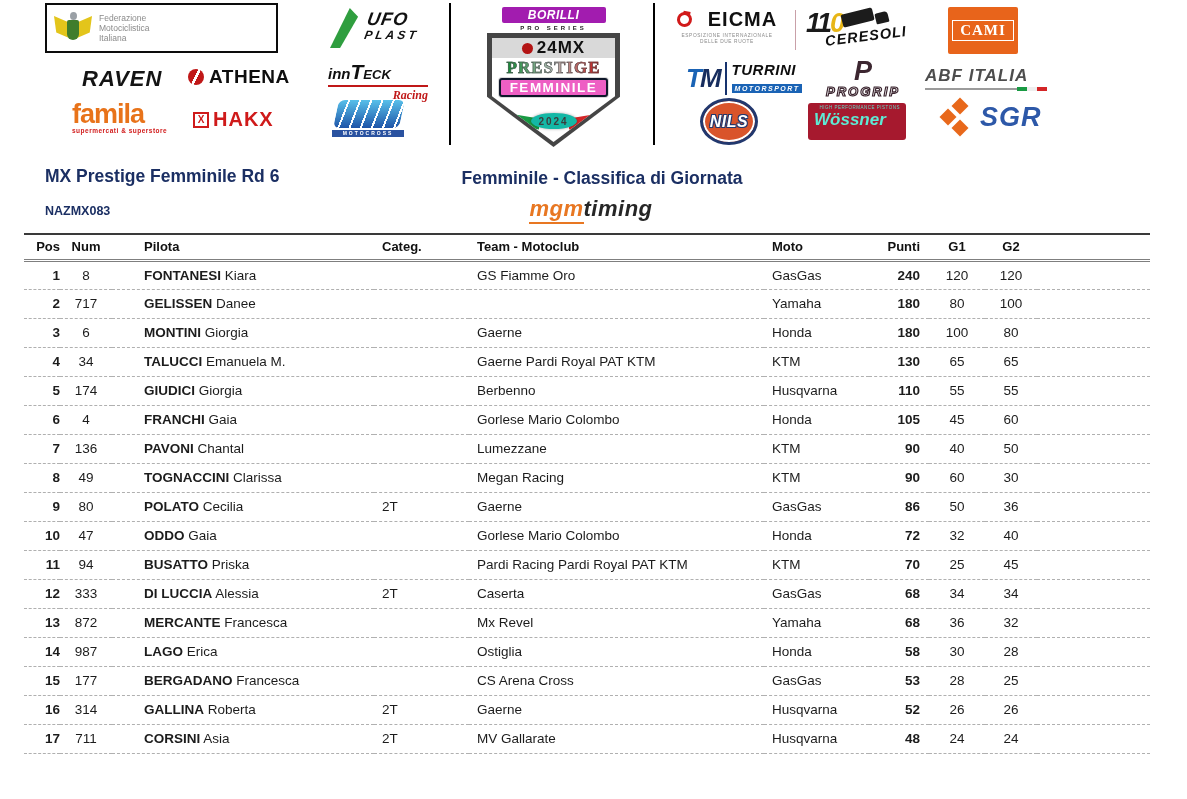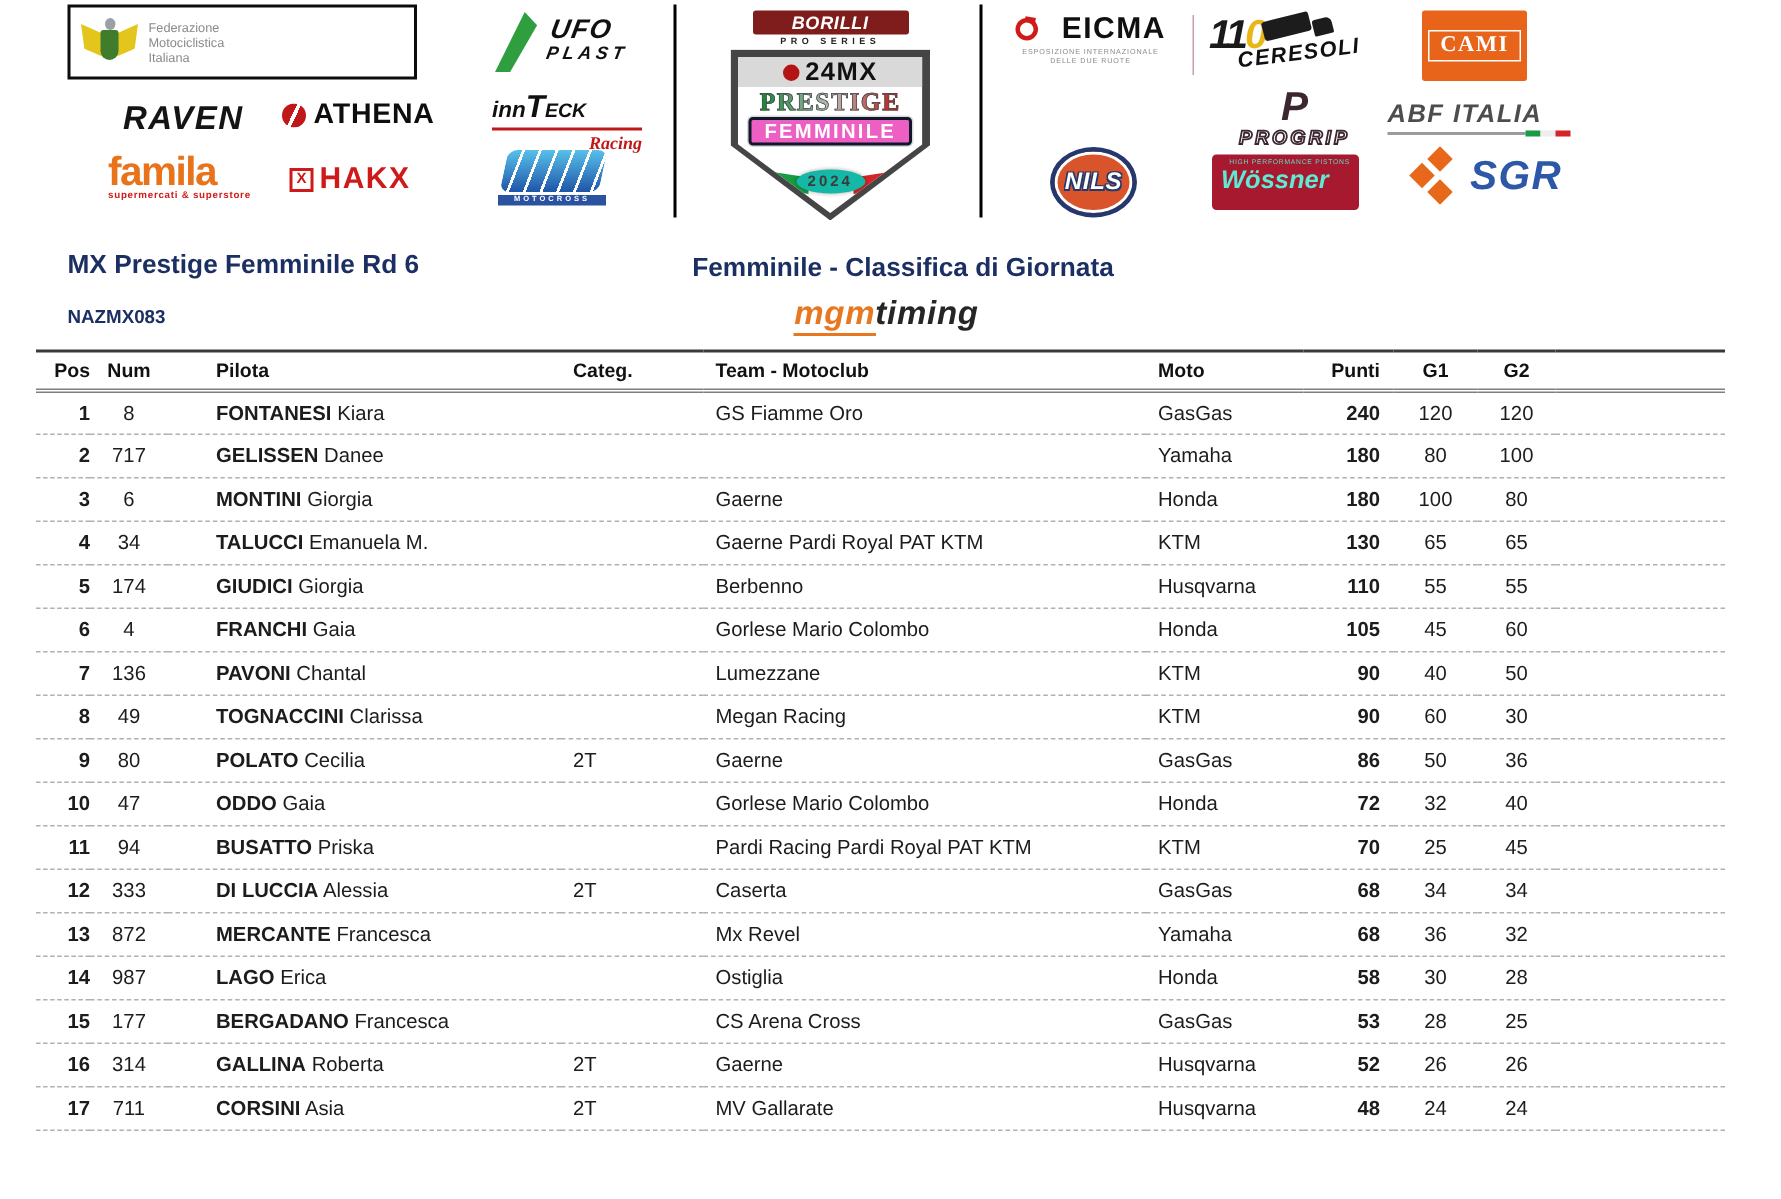--- a/index.html
+++ b/index.html
@@ -63,21 +63,21 @@
   #lg-mm { left:332px; top:100px; width:78px; }
   .mm-art { width:66px; height:28px; border-radius:6px; transform:skewX(-12deg); margin-left:4px;
             background:linear-gradient(180deg,#58c0ea,#1f55a8);
             background-image:repeating-linear-gradient(100deg, rgba(255,255,255,0) 0 9px, #fff 9px 11px),
                              linear-gradient(180deg,#58c0ea,#1f55a8); }
   .mm-bar { margin-top:2px; width:72px; height:7px; background:#2a52a0; color:#fff; font-size:5px;
             font-weight:700; text-align:center; line-height:7px; letter-spacing:2px; }
 
   
   #lg-borilli { left:487px; top:7px; width:133px; text-align:center; }
-  .borilli-box { margin:0 auto; width:104px; height:16px; background:#7f1d1d; border-radius:2px; color:#fff;
+  .borilli-box { margin:0 auto; width:104px; height:16px; background:#a21caf; border-radius:2px; color:#fff;
                  font-style:italic; font-weight:900; font-size:12px; line-height:16px; letter-spacing:0.5px; }
   .borilli-sub { font-size:6px; letter-spacing:3px; color:#222; font-weight:700; margin-top:2px; }
   .shield-outer { position:absolute; left:487px; top:33px; width:133px; height:114px; background:#454545;
                   clip-path:polygon(0 0,100% 0,100% 56%,50% 100%,0 56%); }
   .shield-inner { position:absolute; left:5px; top:5px; right:5px; bottom:5px; background:#fff;
                   clip-path:polygon(0 0,100% 0,100% 56%,50% 100%,0 56%);
                   display:flex; flex-direction:column; }
   .sh-24mx { height:27px; background:#d9d9d9; display:flex; align-items:center; justify-content:center; gap:4px; }
   .sh-24mx-dot { width:11px; height:11px; border-radius:50%; background:#b31414; }
   .sh-24mx-t { font-weight:900; font-size:17px; color:#111; letter-spacing:1px; }
@@ -272,20 +272,27 @@
       <span class="eicma-t">EICMA</span>
     </div>
     <div class="eicma-sub">
       <div>ESPOSIZIONE INTERNAZIONALE</div>
       <div>DELLE DUE RUOTE</div>
     </div>
   </div>
   <div class="eicma-div"></div>
   <div class="lg" id="lg-110"><span class="n110-b">11</span><span class="n110-y">0</span></div>
 
+  <div class="lg" id="lg-turrini">
+    <div class="tm-t"><span class="t1">T</span><span class="t2">M</span></div>
+    <div class="turrini-col">
+      <div class="turrini-main">TURRINI</div>
+      <div class="turrini-sub">MOTORSPORT</div>
+    </div>
+  </div>
 
   <div class="lg" id="lg-nils">
     <span class="nils-t">NILS</span>
   </div>
 
   <div class="lg" id="lg-ceresoli">
     <div class="truck">
       <div class="truck-trailer"></div>
       <div class="truck-cab"></div>
     </div>

